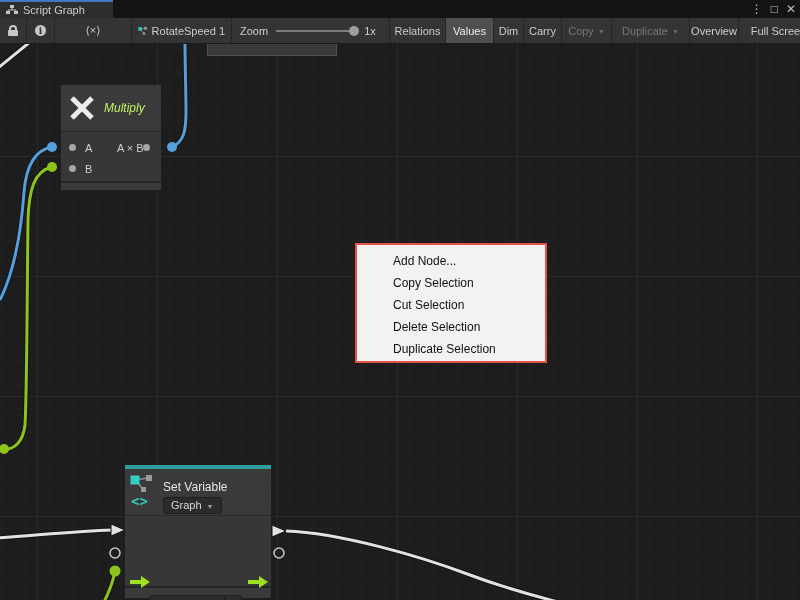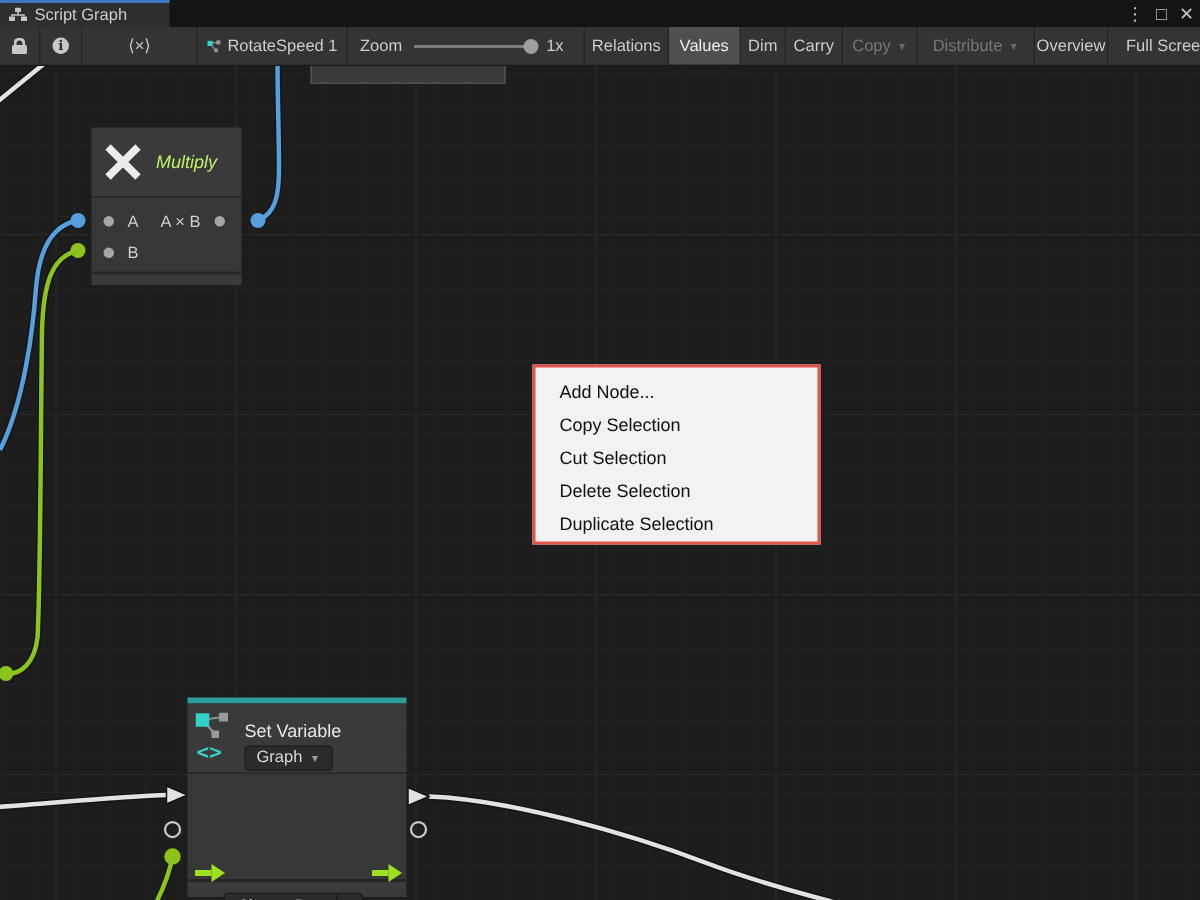--- a/index.html
+++ b/index.html
@@ -81,21 +81,21 @@
   .arrow-lime { position:absolute; width:20px; height:12px; }
   .vselect { position:absolute; left:24px; top:79px; height:18px; display:flex; background:#2b2b2b;
              border:1px solid #1e1e1e; border-radius:3px; color:#ececec; font-size:11px; }
   .vselect .txt { padding:2px 8px 0 8px; }
   .vselect .ddbox { width:17px; border-left:1px solid #1c1c1c; display:flex; align-items:center; justify-content:center; }
   .node-setvar .ftr { height:12px; }
 
   
   .ctxmenu { position:absolute; left:355px; top:199px; width:192px; height:120px; background:#f2f2f2;
              border:2px solid #e25449; padding-top:5px; }
-  .ctxmenu .item { height:22px; line-height:22px; padding-left:16px; font-size:12px; color:#111111; }
+  .ctxmenu .item { height:22px; line-height:22px; padding-left:36px; font-size:12px; color:#111111; }
 </style>
 </head>
 <body>
 
 <div class="window">
 
   <div class="tabbar">
     <div class="tab">
       <svg width="12" height="10" viewBox="0 0 12 10">
         <rect x="4" y="0" width="4" height="3" fill="#c4c4c4"></rect>
@@ -151,21 +151,21 @@
       <span>Dim</span>
     </div>
     <div class="tbtn" style="width:38px">
       <span>Carry</span>
     </div>
     <div class="tbtn disabled" style="width:50px">
       <span>Copy</span>
       <span class="dd">▼</span>
     </div>
     <div class="tbtn disabled" style="width:78px">
-      <span>Distribute</span>
+      <span>Duplicate</span>
       <span class="dd">▼</span>
     </div>
     <div class="tbtn" style="width:49px">
       <span>Overview</span>
     </div>
     <div class="tbtn" style="width:80px">
       <span>Full Screen</span>
     </div>
   </div>
 
@@ -206,21 +206,21 @@
     <div class="node node-mult">
       <div class="hdr">
         <svg width="28" height="28" viewBox="0 0 28 28">
           <path d="M4 4 L24 24 M24 4 L4 24" stroke="#ececec" stroke-width="5" stroke-linecap="butt"></path>
         </svg>
         <span class="title">Multiply</span>
       </div>
       <div class="bd">
         <span class="dot gray" style="left:8px; top:12px;"></span>
         <span class="plabel" style="left:24px; top:10px;">A</span>
-        <span class="plabel" style="left:46px; top:10px;">A × B</span>
+        <span class="plabel" style="left:56px; top:10px;">A × B</span>
         <span class="dot gray" style="left:82px; top:12px;"></span>
         <span class="dot gray" style="left:8px; top:33px;"></span>
         <span class="plabel" style="left:24px; top:31px;">B</span>
       </div>
       <div class="ftr"></div>
     </div>
 
     <div class="node node-setvar">
       <div class="strip"></div>
       <div class="hdr">

